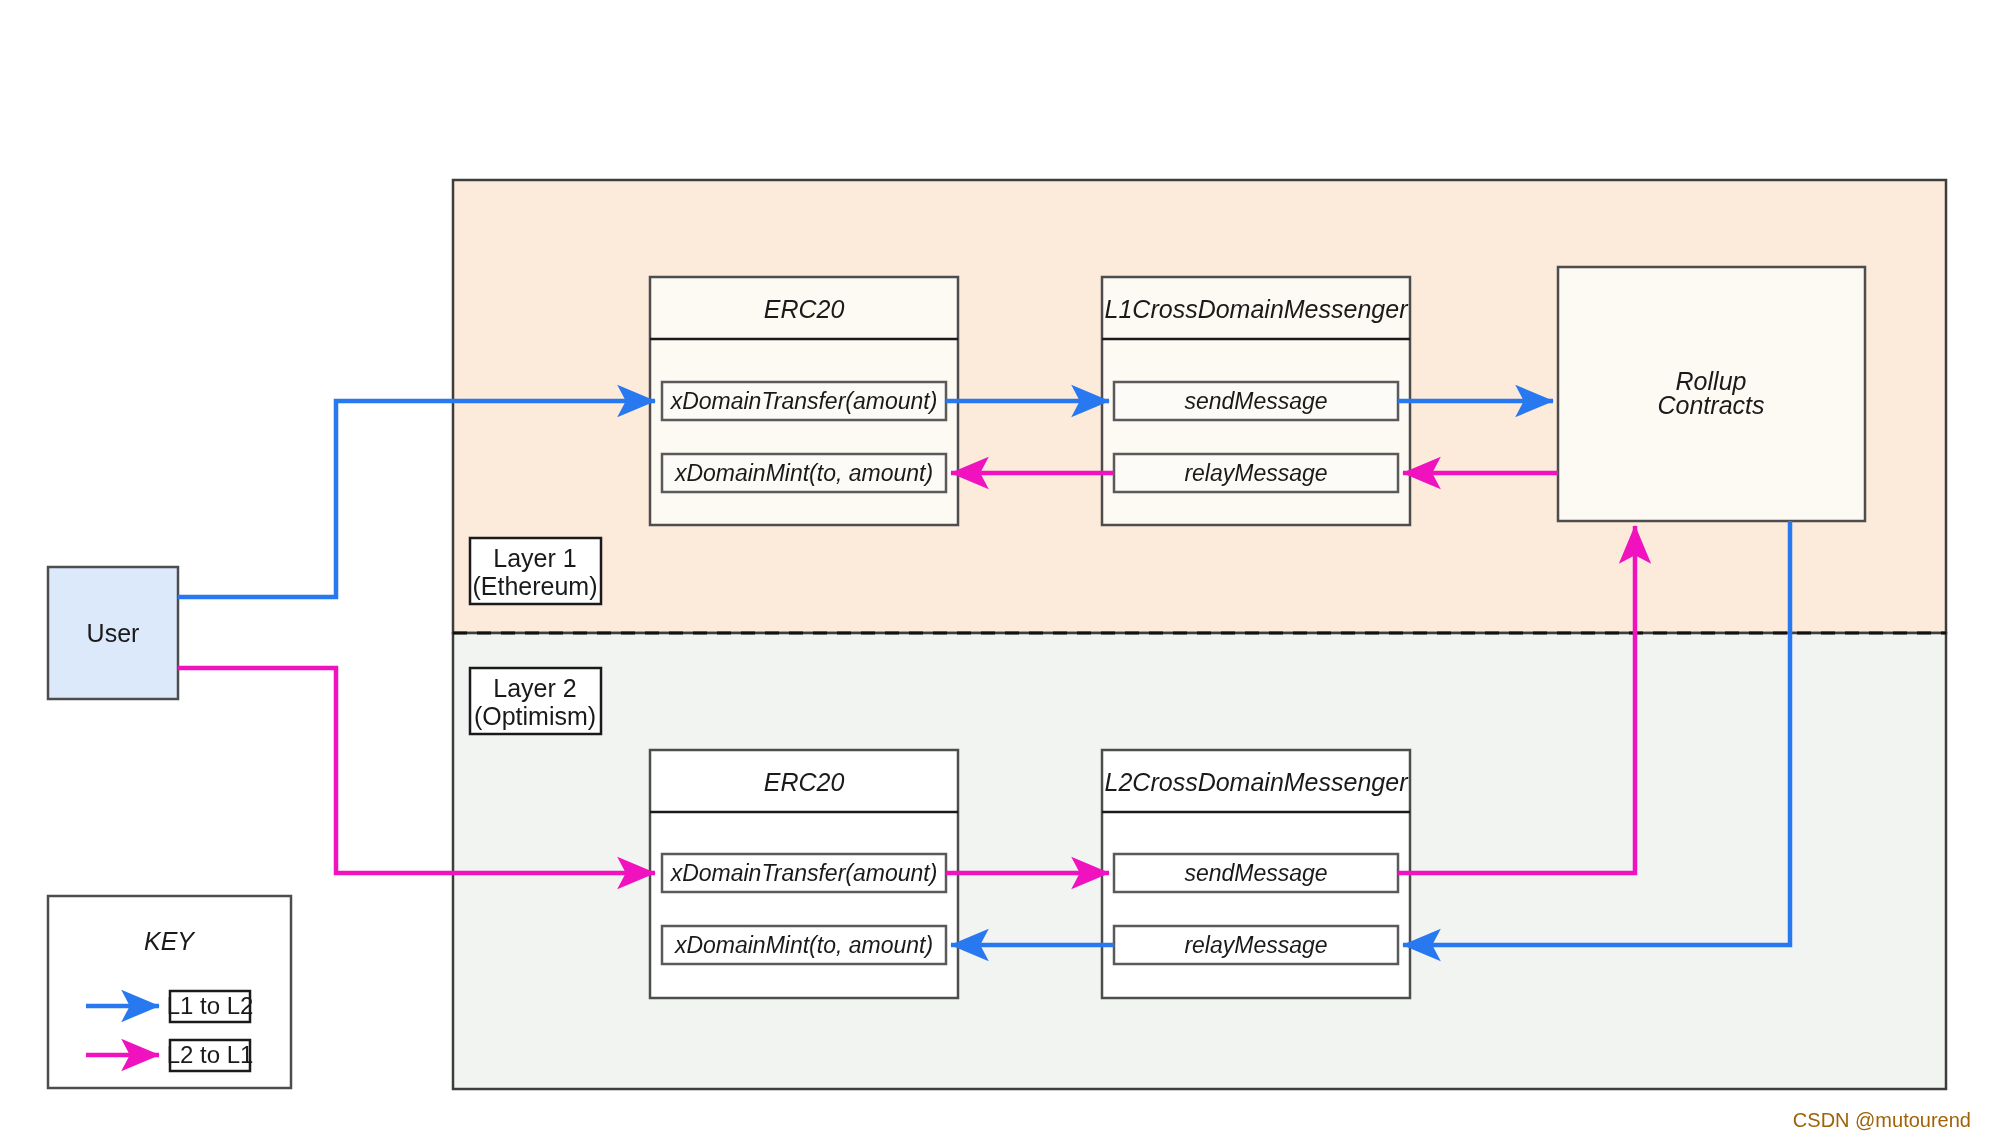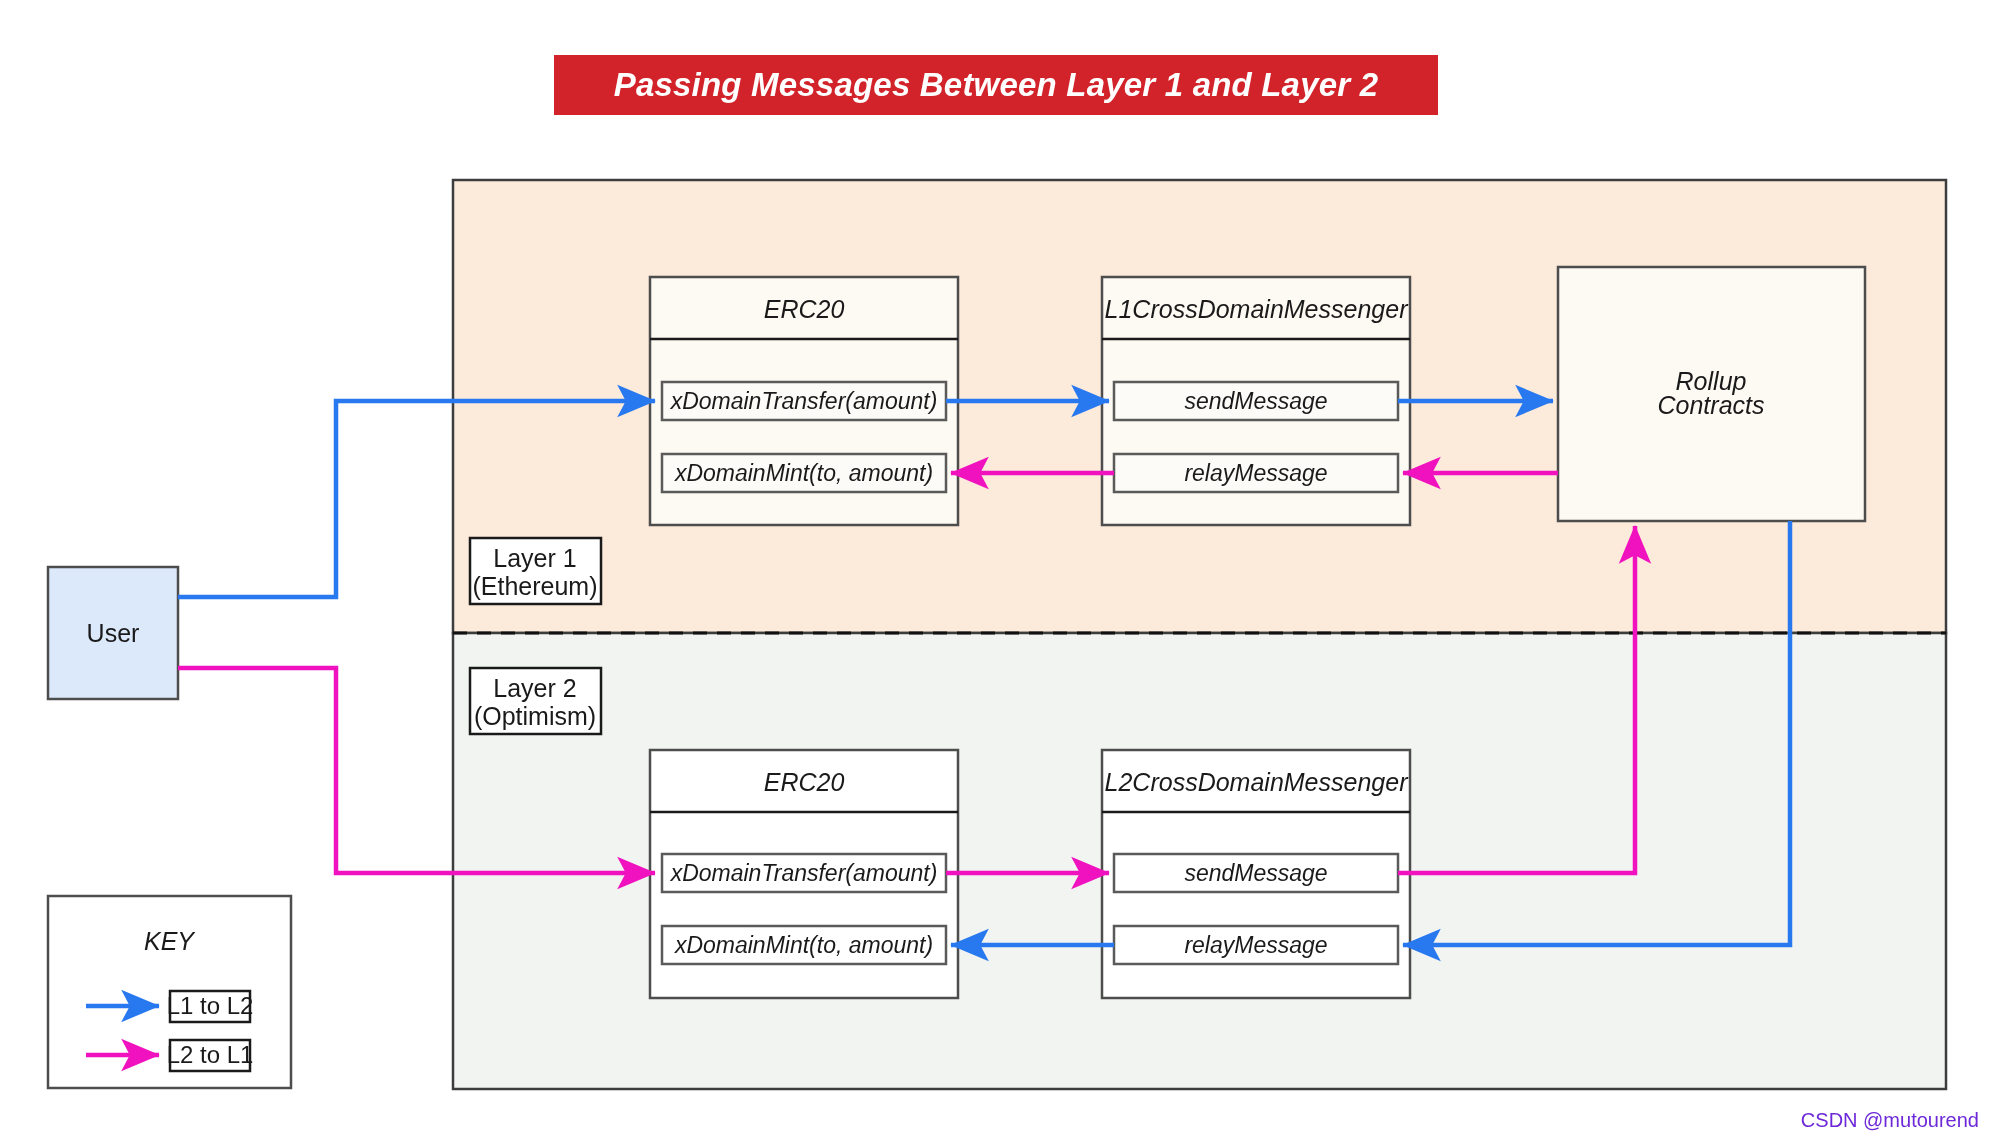--- a/index.html
+++ b/index.html
@@ -61,36 +61,33 @@
     color: #ffffff;
     font-family: "Liberation Sans", sans-serif;
     font-size: 33px;
     font-weight: bold;
     font-style: italic;
     letter-spacing: 0.2px;
     white-space: nowrap;
   }
   #watermark {
     position: absolute;
-    right: 20px;
+    right: 28px;
     bottom: 8px;
-    color: #6d28d9;
+    color: #a16207;
     font-family: "Liberation Sans", sans-serif;
     font-size: 20px;
     white-space: nowrap;
   }
 </style>
 </head>
 <body>
 
 <div id="stage">
 
-  <div id="title-banner">
-    <span class="title-text">Passing Messages Between Layer 1 and Layer 2</span>
-  </div>
 
   <svg class="diagram" viewBox="0 0 1999 1140">
     <defs>
       <marker id="arrowBlue" markerWidth="9" markerHeight="8" refX="8.4" refY="4" orient="auto" markerUnits="strokeWidth">
         <path d="M0,0.4 L8.6,4 L0,7.6 L1.9,4 Z" fill="#2878f0"></path>
       </marker>
       <marker id="arrowMag" markerWidth="9" markerHeight="8" refX="8.4" refY="4" orient="auto" markerUnits="strokeWidth">
         <path d="M0,0.4 L8.6,4 L0,7.6 L1.9,4 Z" fill="#f012be"></path>
       </marker>
     </defs>

